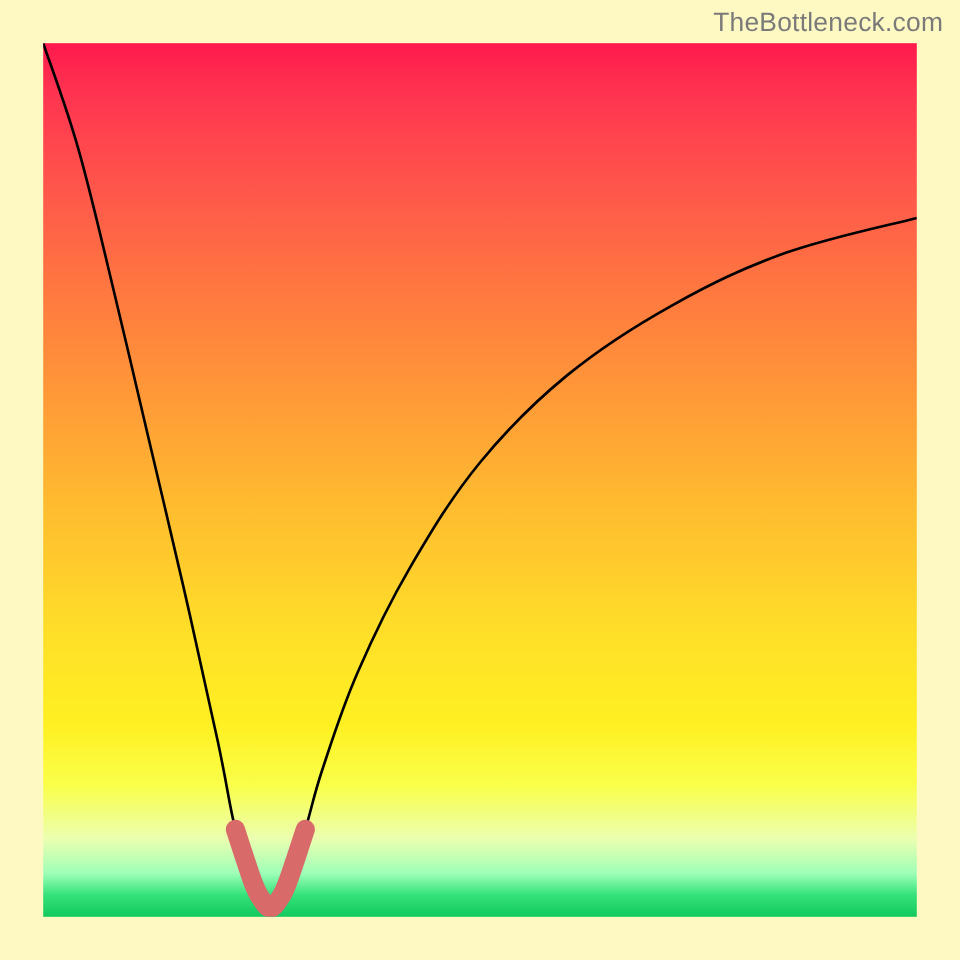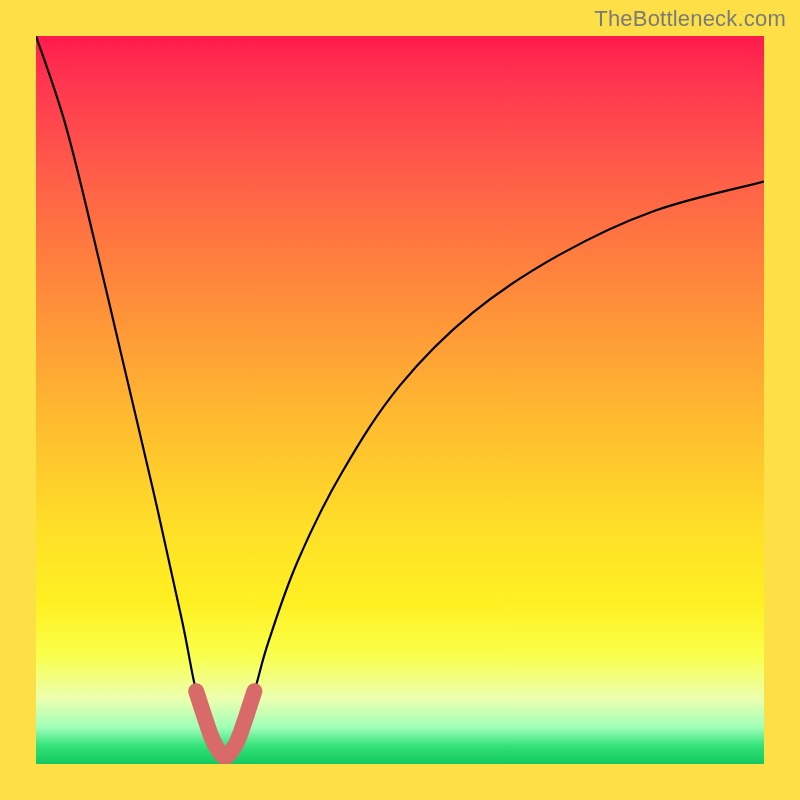--- a/index.html
+++ b/index.html
@@ -10,21 +10,21 @@
     background: #000;
     position: relative;
     font-family: Arial, sans-serif;
   }
   .frame {
     position: absolute;
     top: 0;
     left: 0;
     width: 800px;
     height: 800px;
-    background: #fde047;
+    background: #fef9c3;
   }
   .plot-area {
     position: absolute;
     top: 36px;
     left: 36px;
     width: 728px;
     height: 728px;
     background: linear-gradient(to bottom,
       #ff1a4d 0%,
       #ff3550 6%,

